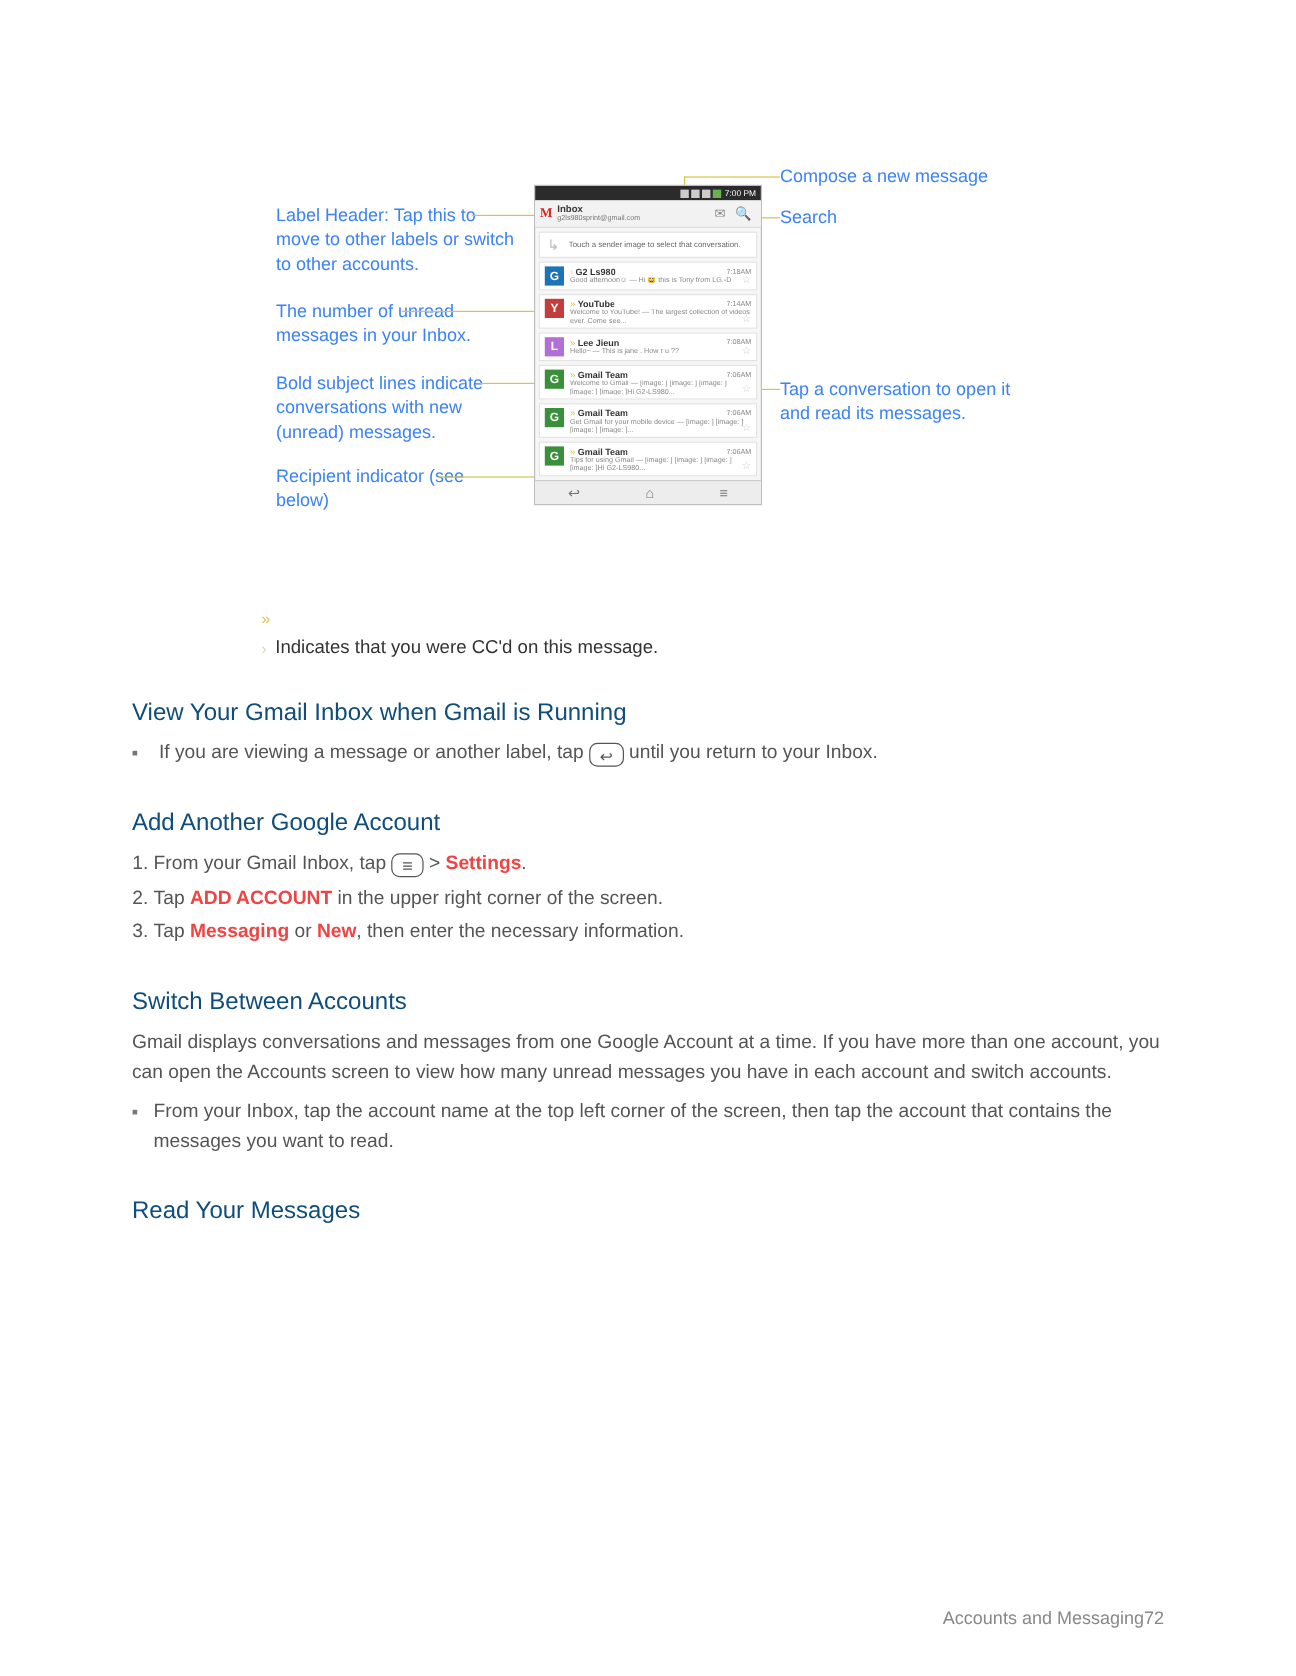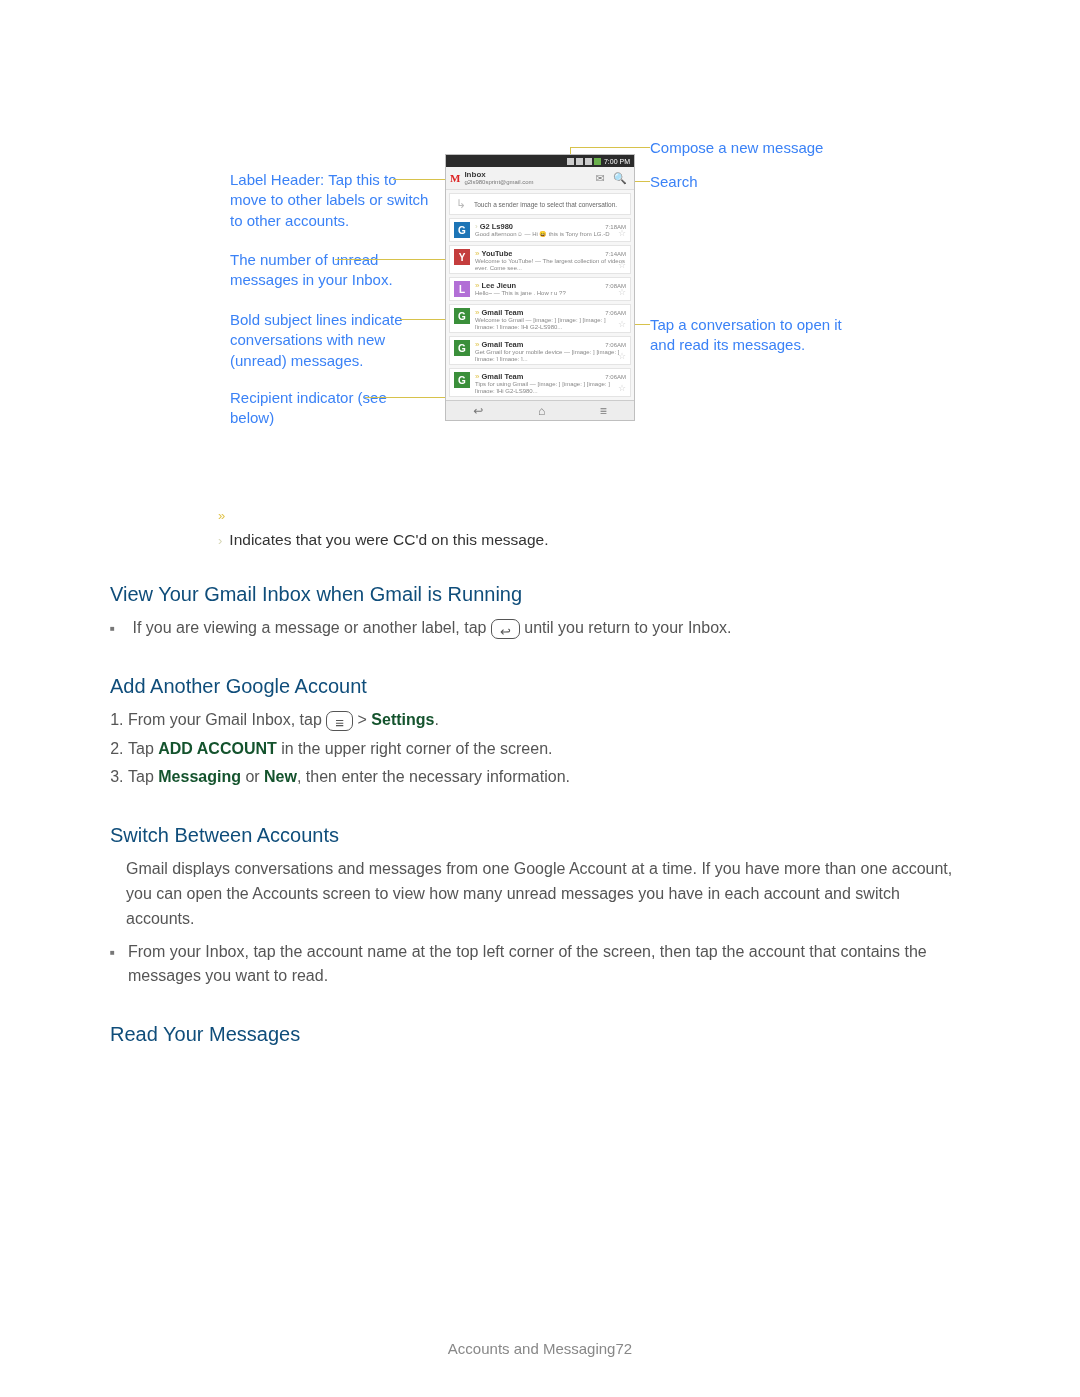--- a/index.html
+++ b/index.html
@@ -158,27 +158,27 @@
     border-radius:7px; padding:0 8px; height:20px;
     vertical-align:-4px; position:relative;
   }
   .inline-key.back::before{
     content:"↩"; font-size:13px; position:relative; top:-1px;
   }
   .inline-key.menu::before{
     content:"≡"; font-size:15px; position:relative; top:-1px;
   }
   p.body {
-    font-size:16px; color:#555; line-height:1.55; margin:8px 16px;
-  }
-  b{color:#14532d}
+    font-size:16px; color:#555; line-height:1.55; margin:8px 0;
+  }
+  b{color:#ef4444}
 
   .footer {
     position:absolute; bottom:40px; left:110px; right:110px;
-    display:flex; justify-content:center;
+    display:flex; justify-content:flex-end;
     font-size:15px; color:#888;
   }
 </style>
 </head>
 <body>
 
 <div class="page">
 
   <div class="diagram">
 

